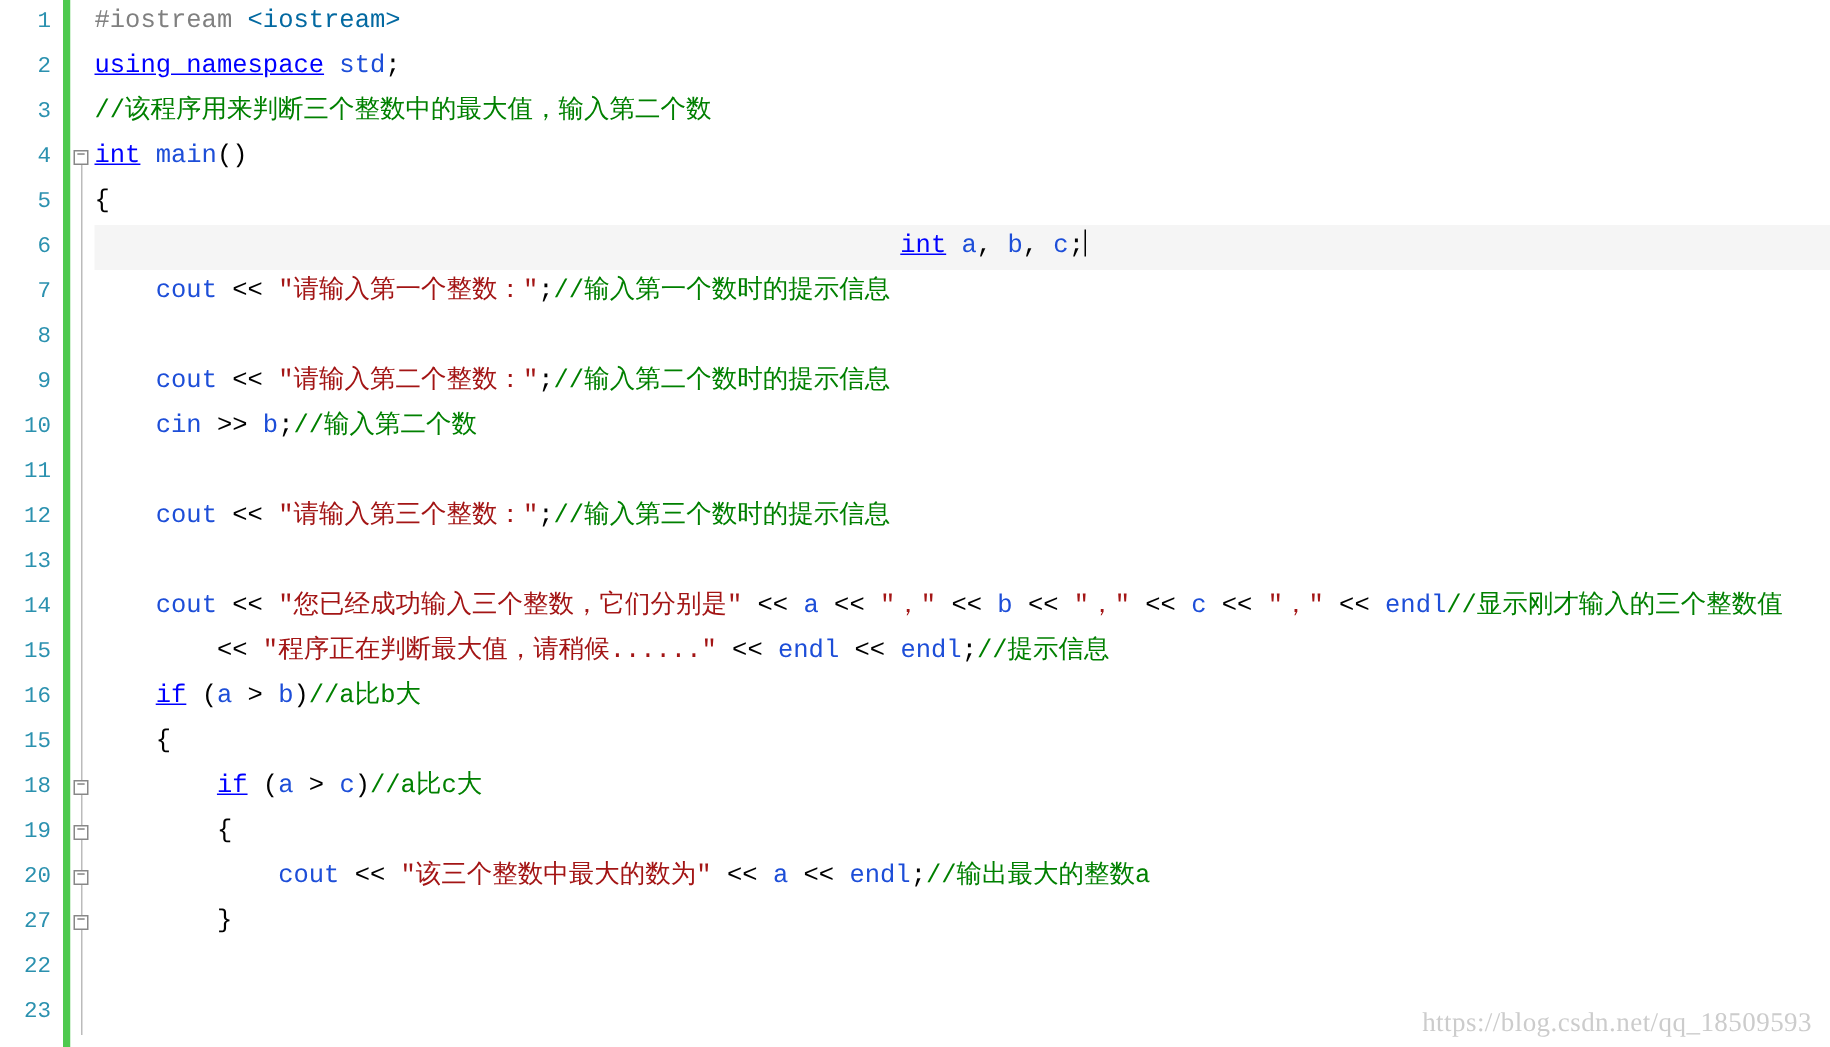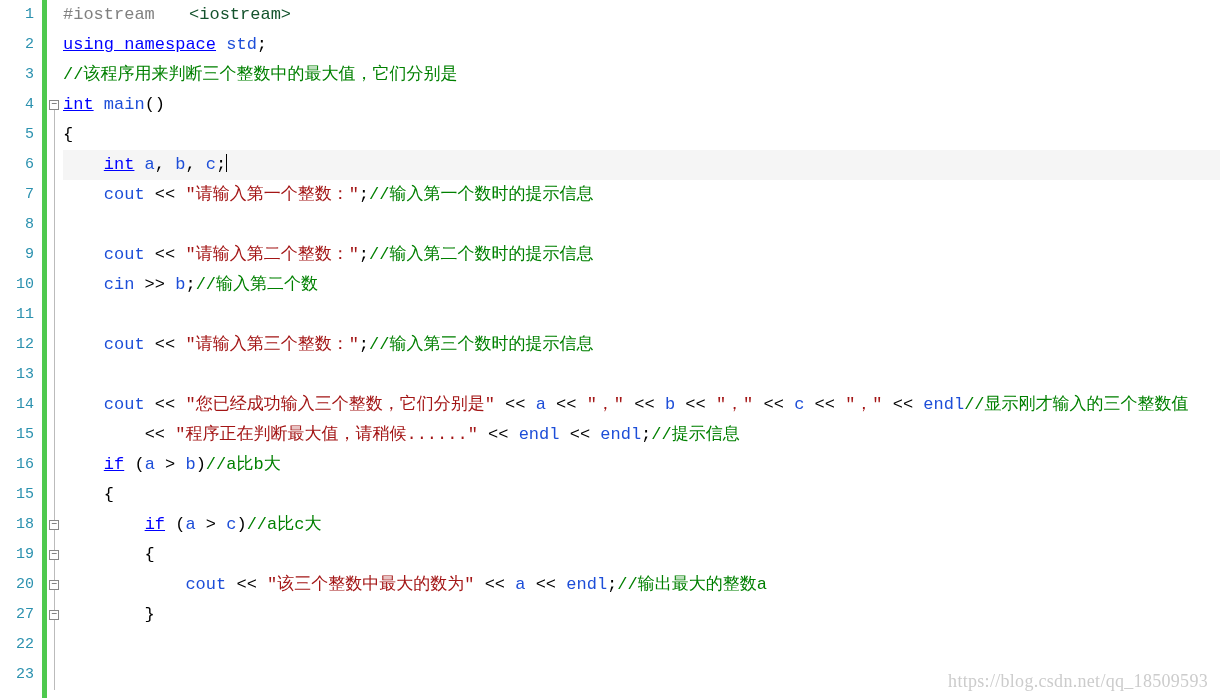--- a/index.html
+++ b/index.html
@@ -7,24 +7,24 @@
   .editor { display: flex; width: 100%; height: 100%; }
   .gutter { width: 42px; text-align: right; padding-right: 8px; color: #2b91af; background: #fff; user-select: none; border-right: 0; }
   .gutter .ln { height: 30px; line-height: 30px; font-size: 15px; }
   .bar-green { width: 5px; background: #4ec94e; }
   .foldcol { width: 14px; background: #fff; position: relative; }
   .fold { position: absolute; left: 2px; width: 10px; height: 10px; border: 1px solid #888; background: #fff; font-size: 10px; line-height: 8px; text-align: center; color: #555; }
   .fold::before { content: "−"; }
   .foldline { position: absolute; left: 6.5px; width: 1px; background: #bbb; }
   .code { flex: 1; padding-left: 2px; }
   .line { height: 30px; line-height: 30px; white-space: pre; font-size: 17px; }
-  .line.current { background: #f5f5f5; }
+  .line.current { background: #f5f5f5; text-align: center; }
   .tok-pp { color: #808080; }
   .tok-kw { color: #0000ff; text-decoration: underline; }
-  .tok-inc { color: #14532d; margin-left: 24px; }
+  .tok-inc { color: #0369a1; }
   .tok-cm { color: #008000; }
   .tok-str { color: #a31515; }
   .tok-id { color: #1d4ed8; }
   .tok-op { color: #000; }
   .tok-pl { color: #000; }
   .cursor { display: inline-block; border-left: 1px solid #000; height: 18px; vertical-align: middle; margin-bottom: 3px; }
   .watermark { position: absolute; right: 12px; bottom: 6px; color: #ccc; font-size: 18px; font-family: Liberation Serif, serif; letter-spacing: 0.3px; }
 </style>
 </head>
 <body>
@@ -60,21 +60,21 @@
       <div class="foldline" style="top: 105px; height: 585px;"></div>
       <div class="fold" style="top: 100px;"></div>
       <div class="fold" style="top: 520px;"></div>
       <div class="fold" style="top: 550px;"></div>
       <div class="fold" style="top: 580px;"></div>
       <div class="fold" style="top: 610px;"></div>
     </div>
   <div class="code" id="code">
       <div class="line"><span class="tok-pp">#iostream </span><span class="tok-inc">&lt;iostream&gt;</span></div>
       <div class="line"><span class="tok-kw">using namespace</span><span class="tok-id"> std</span><span class="tok-pl">;</span></div>
-      <div class="line"><span class="tok-cm">//该程序用来判断三个整数中的最大值，它们分别是</span></div>
+      <div class="line"><span class="tok-cm">//该程序用来判断三个整数中的最大值，输入第二个数</span></div>
       <div class="line"><span class="tok-kw">int</span><span class="tok-id"> main</span><span class="tok-pl">()</span></div>
       <div class="line"><span class="tok-pl">{</span></div>
       <div class="line current"><span class="tok-pl">    </span><span class="tok-kw">int</span><span class="tok-id"> a</span><span class="tok-pl">, </span><span class="tok-id">b</span><span class="tok-pl">, </span><span class="tok-id">c</span><span class="tok-pl">;</span><span class="cursor"></span></div>
       <div class="line"><span class="tok-pl">    </span><span class="tok-id">cout</span><span class="tok-op"> &lt;&lt; </span><span class="tok-str">"请输入第一个整数："</span><span class="tok-pl">;</span><span class="tok-cm">//输入第一个数时的提示信息</span></div>
       <div class="line"><span class="tok-pl"></span></div>
       <div class="line"><span class="tok-pl">    </span><span class="tok-id">cout</span><span class="tok-op"> &lt;&lt; </span><span class="tok-str">"请输入第二个整数："</span><span class="tok-pl">;</span><span class="tok-cm">//输入第二个数时的提示信息</span></div>
       <div class="line"><span class="tok-pl">    </span><span class="tok-id">cin</span><span class="tok-op"> &gt;&gt; </span><span class="tok-id">b</span><span class="tok-pl">;</span><span class="tok-cm">//输入第二个数</span></div>
       <div class="line"><span class="tok-pl"></span></div>
       <div class="line"><span class="tok-pl">    </span><span class="tok-id">cout</span><span class="tok-op"> &lt;&lt; </span><span class="tok-str">"请输入第三个整数："</span><span class="tok-pl">;</span><span class="tok-cm">//输入第三个数时的提示信息</span></div>
       <div class="line"><span class="tok-pl"></span></div>

